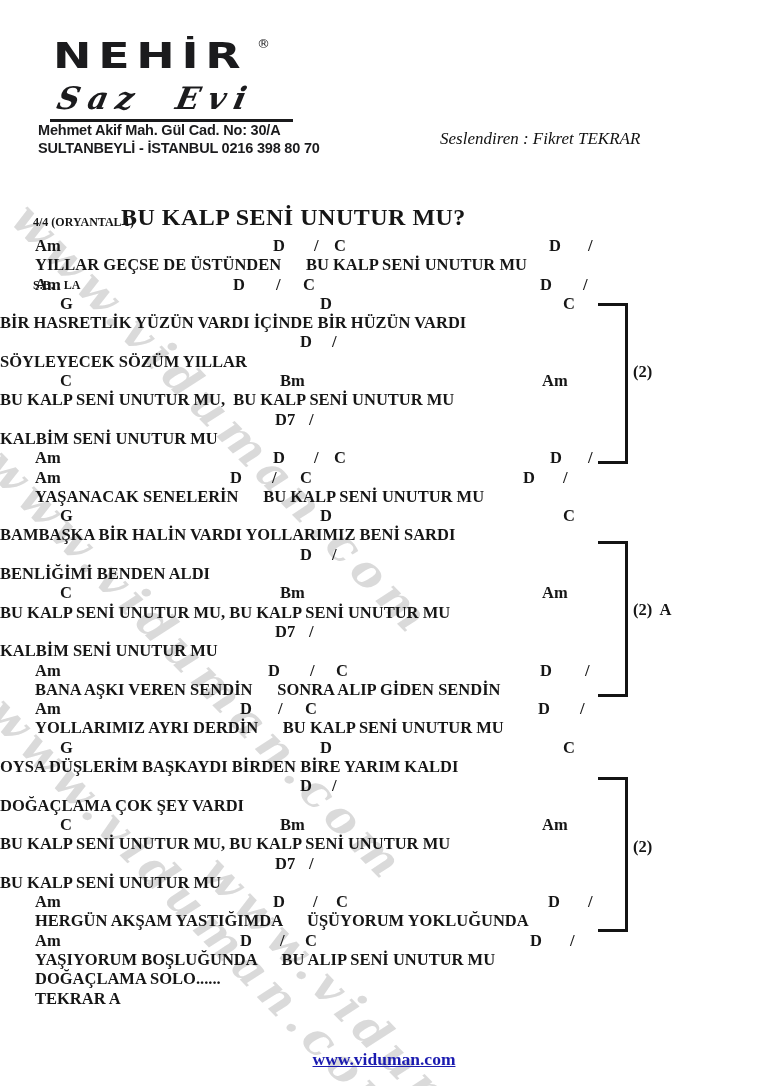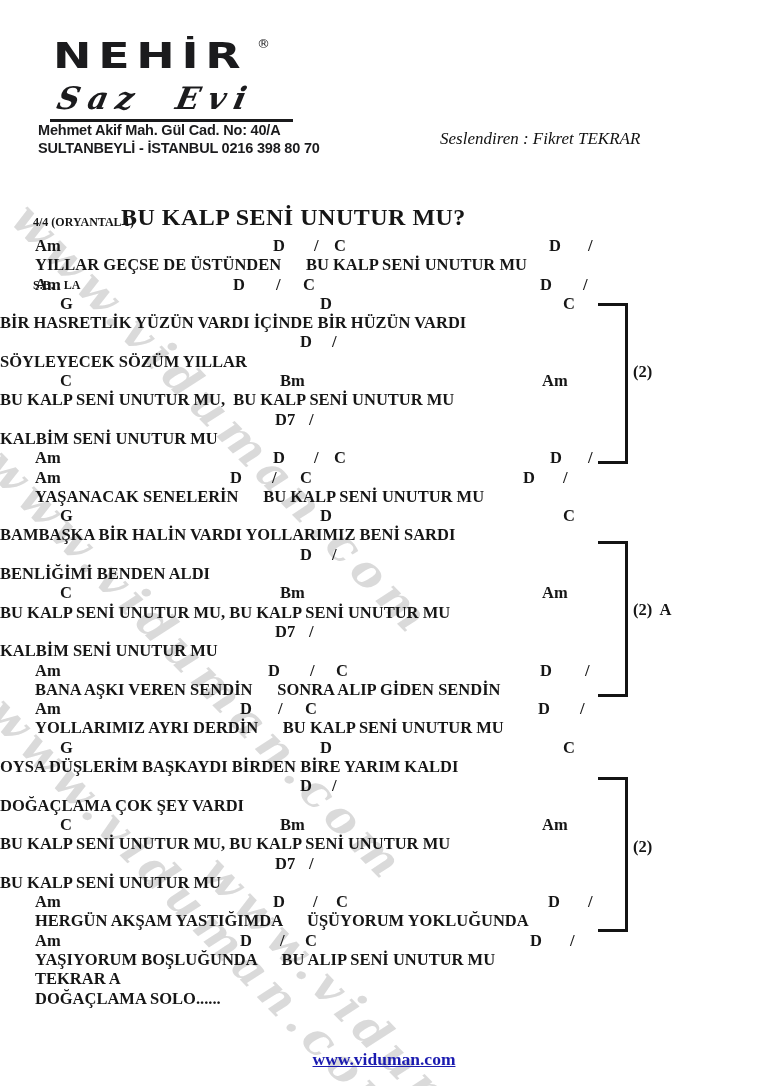--- a/index.html
+++ b/index.html
@@ -81,21 +81,21 @@
   <span class="wm w3">www.viduman.com</span>
   <span class="wm w4">www.viduman.com</span>
 
   <div class="content">
 
     <div class="brand">NEHİR</div>
     <div class="reg">®</div>
     <div class="script-name">Saz Evi</div>
     <div class="script-rule"></div>
     <div class="addr">
-      <div>Mehmet Akif Mah. Gül Cad. No: 40/A</div>
+      <div>Mehmet Akif Mah. Gül Cad. No: 30/A</div>
       <div>SULTANBEYLİ - İSTANBUL 0216 398 80 70</div>
     </div>
 
     <div class="credits">
       <div class="c1">Seslendiren : Fikret TEKRAR</div>
     </div>
 
     <div class="meta">
       <div>4/4 (ORYANTAL 1)</div>
       <div>S.B. : LA</div>
@@ -136,22 +136,22 @@
         <div class="line chords"><span class="tok" style="left: 300px;">D</span><span class="tok" style="left: 332px;">/</span></div>
         <div class="line c">DOĞAÇLAMA ÇOK ŞEY VARDI</div>
         <div class="line chords"><span class="tok" style="left: 60px;">C</span><span class="tok" style="left: 280px;">Bm</span><span class="tok" style="left: 542px;">Am</span></div>
         <div class="line c">BU KALP SENİ UNUTUR MU, BU KALP SENİ UNUTUR MU</div>
         <div class="line chords"><span class="tok" style="left: 275px;">D7</span><span class="tok" style="left: 309px;">/</span></div>
         <div class="line c">BU KALP SENİ UNUTUR MU</div>
         <div class="line chords"><span class="tok" style="left: 35px;">Am</span><span class="tok" style="left: 273px;">D</span><span class="tok" style="left: 313px;">/</span><span class="tok" style="left: 336px;">C</span><span class="tok" style="left: 548px;">D</span><span class="tok" style="left: 588px;">/</span></div>
         <div class="line v">HERGÜN AKŞAM YASTIĞIMDA      ÜŞÜYORUM YOKLUĞUNDA</div>
         <div class="line chords"><span class="tok" style="left: 35px;">Am</span><span class="tok" style="left: 240px;">D</span><span class="tok" style="left: 280px;">/</span><span class="tok" style="left: 305px;">C</span><span class="tok" style="left: 530px;">D</span><span class="tok" style="left: 570px;">/</span></div>
         <div class="line v">YAŞIYORUM BOŞLUĞUNDA      BU ALIP SENİ UNUTUR MU</div>
+        <div class="line v">DOĞAÇLAMA SOLO......</div>
         <div class="line v">TEKRAR A</div>
-        <div class="line v">DOĞAÇLAMA SOLO......</div>
       </div>
 
     <div class="bracket b1"></div>
     <div class="bracket b2"></div>
     <div class="bracket b3"></div>
     <span class="rlabel rl1">(2)</span>
     <span class="rlabel rl2">(2)  A</span>
     <span class="rlabel rl3">(2)</span>
 
     <div class="footer">

